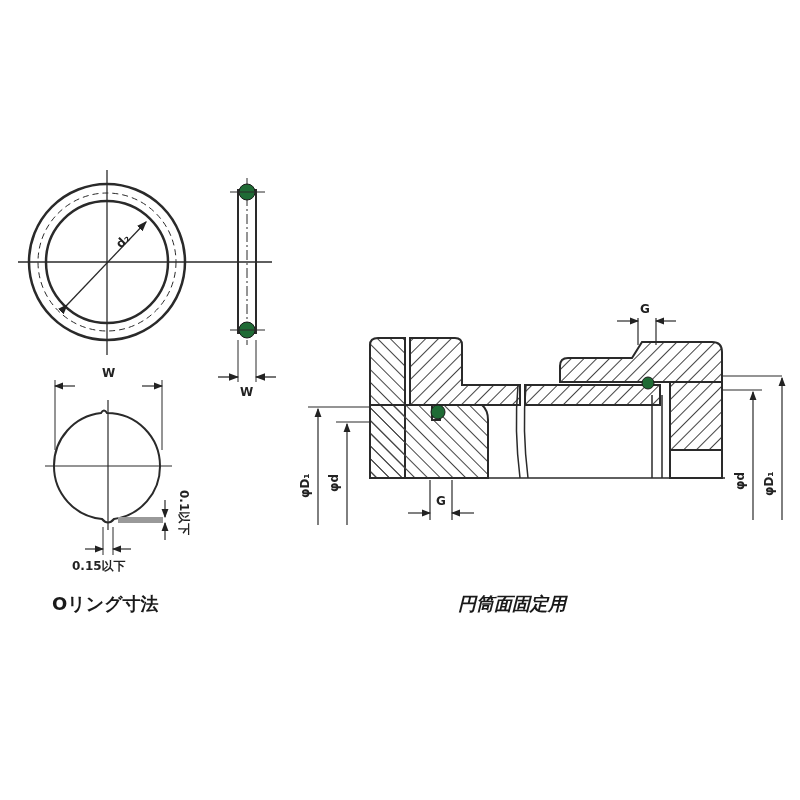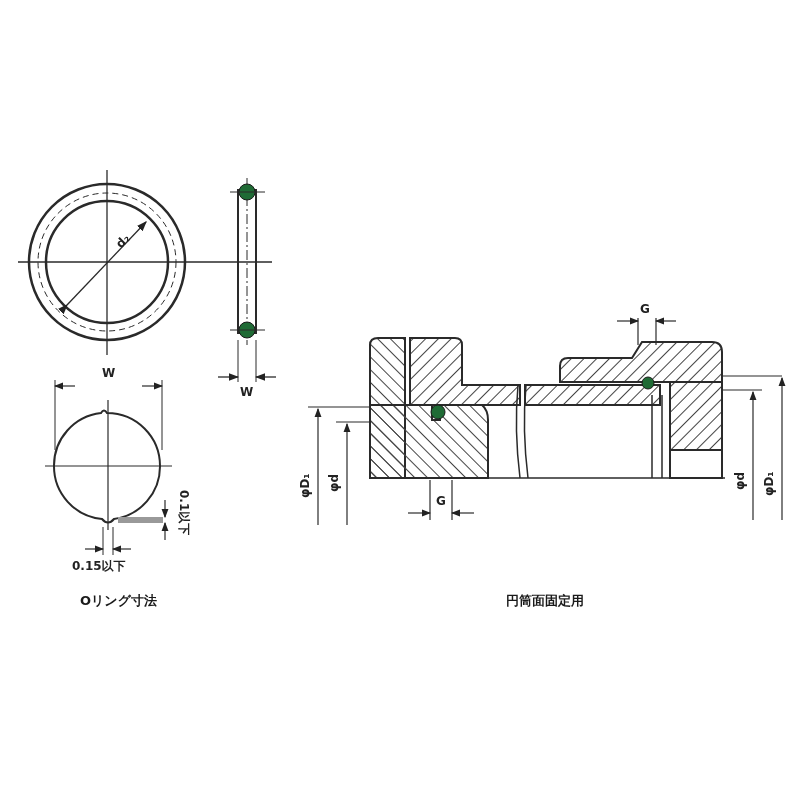--- a/index.html
+++ b/index.html
@@ -1,19 +1,19 @@
 <!DOCTYPE html>
 <html><head>
 <meta charset="utf-8">
 <style>
   html, body { margin: 0; padding: 0; background: #ffffff; }
   body { width: 800px; height: 800px; position: relative; overflow: hidden; font-family: "DejaVu Sans", sans-serif; }
   svg { position: absolute; left: 0; top: 0; }
   .lbl { position: absolute; color: #222; font-family: "DejaVu Sans", sans-serif; font-weight: bold; white-space: nowrap; }
-  .title { font-size: 13px; color: #1a1a1a; margin-left: 28px; }
+  .title { font-size: 18px; color: #1a1a1a; }
   .small { font-size: 12px; }
   .rot { transform-origin: left top; transform: rotate(-90deg); }
   .rot90 { transform-origin: left top; transform: rotate(90deg); }
 </style>
 </head>
 <body>
 
 <svg width="800" height="800" viewBox="0 0 800 800">
   <defs>
     <pattern id="hatchR" patternUnits="userSpaceOnUse" width="9" height="9" patternTransform="rotate(45)">
@@ -111,13 +111,13 @@
 <div class="lbl small" style="left:72px;top:558px;text-align:center;">0.15以下</div>
 <div class="lbl small rot90" style="left:192px;top:490px;">0.1以下</div>
 <div class="lbl title" style="left:52px;top:592px;">Oリング寸法</div>
 
 <div class="lbl small" style="left:436px;top:494px;">G</div>
 <div class="lbl small" style="left:640px;top:302px;">G</div>
 <div class="lbl small rot" style="left:298px;top:498px;">φD₁</div>
 <div class="lbl small rot" style="left:327px;top:492px;">φd</div>
 <div class="lbl small rot" style="left:733px;top:490px;">φd</div>
 <div class="lbl small rot" style="left:762px;top:496px;">φD₁</div>
-<div class="lbl title" style="left:478px;top:592px;">円筒面固定用</div>
+<div class="lbl title" style="left:458px;top:592px;font-style:italic;">円筒面固定用</div>
 
 </body></html>

